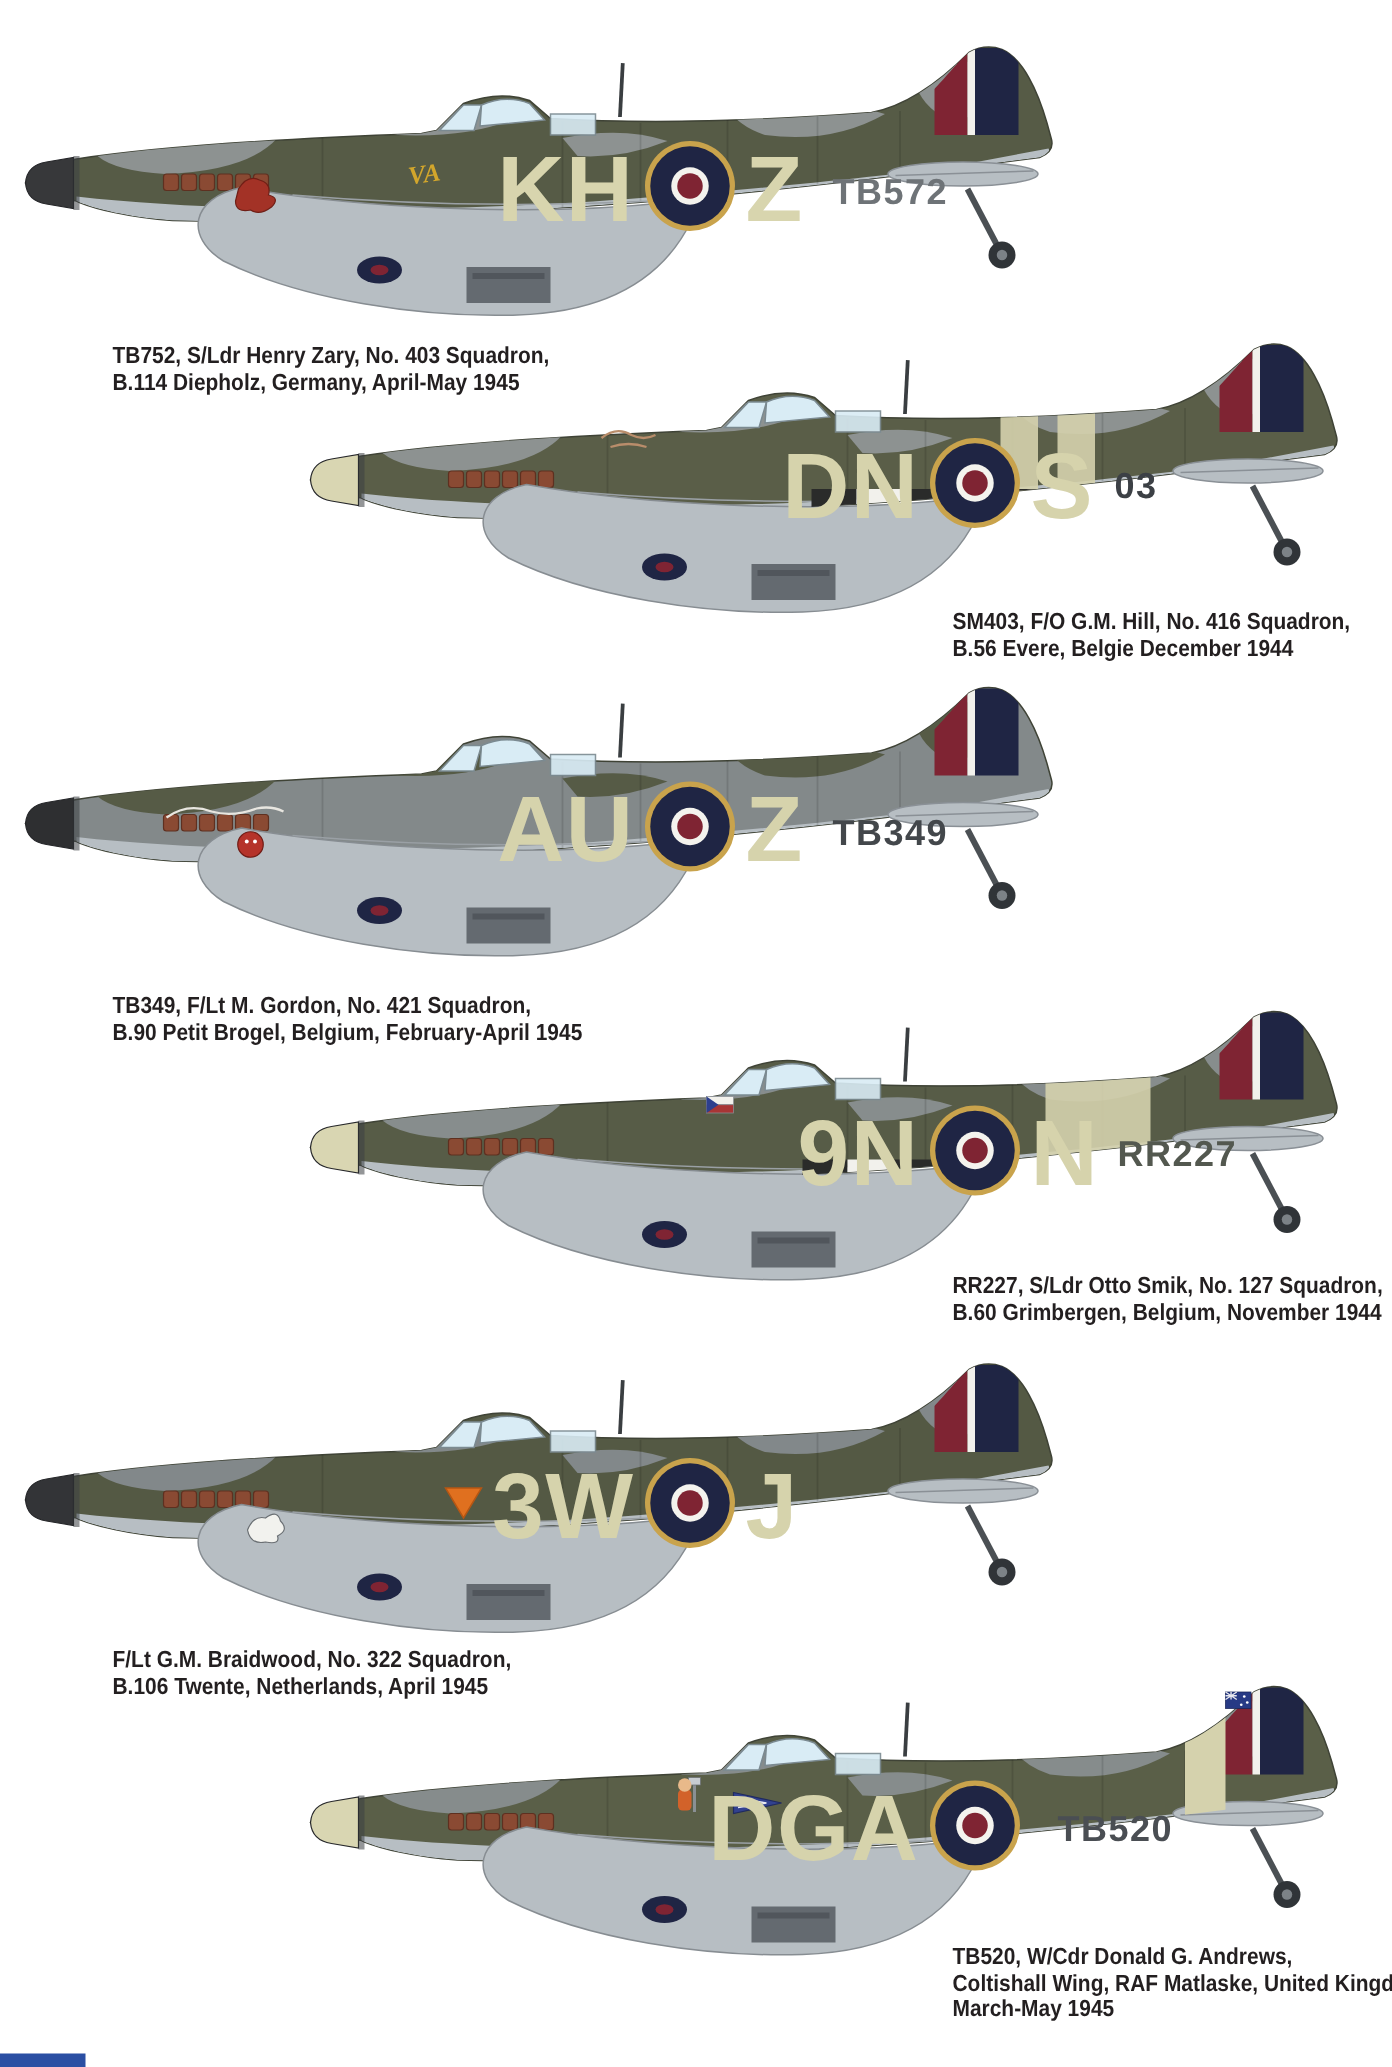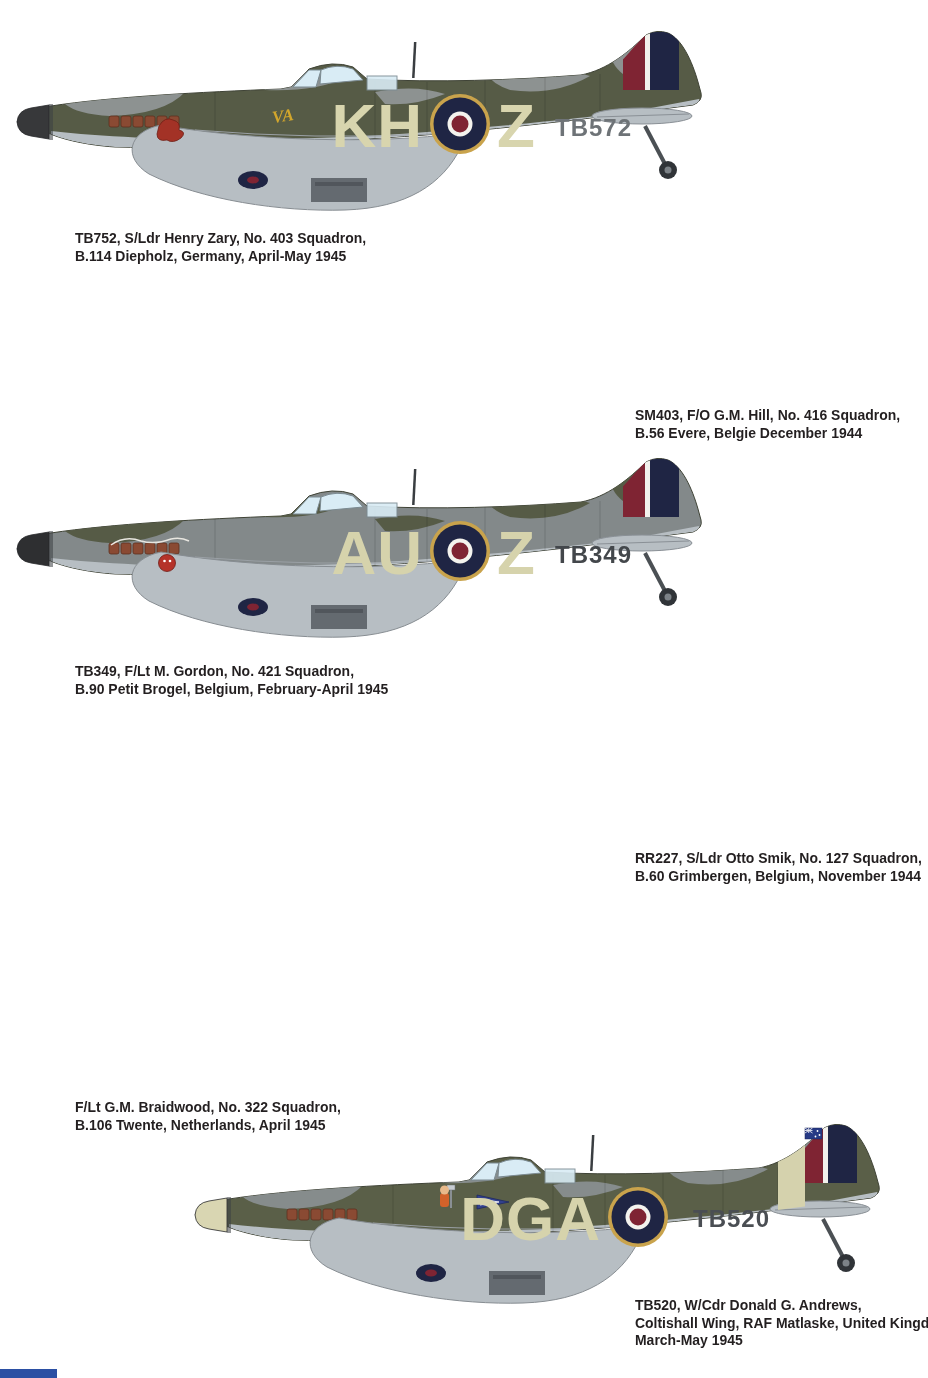--- a/index.html
+++ b/index.html
@@ -12,21 +12,21 @@
     --sky_band:#d5d2ad;--stripe_black:#2a2b2a;--stripe_white:#f2f1ec;
     --canopy:#d9ecf5;--exhaust:#8a4a33;
   }
   .plane-block{position:absolute;left:0;top:0;width:928px;height:1378px;pointer-events:none;}
   .plane-wrap{position:absolute;width:710px;height:195px;}
   .pb-0 .plane-wrap{left:15px;top:30px}
   .pb-1 .plane-wrap{left:205px;top:228px}
   .pb-2 .plane-wrap{left:15px;top:457px}
   .pb-3 .plane-wrap{left:205px;top:673px}
   .pb-4 .plane-wrap{left:15px;top:908px}
-  .pb-5 .plane-wrap{left:193px;top:1123px}
+  .pb-5 .plane-wrap{left:205px;top:1123px}
   .caption{
     position:absolute;color:#231f20;font-weight:700;font-size:15.5px;line-height:17.5px;
     transform:scaleX(.9);transform-origin:left top;white-space:nowrap;letter-spacing:0;
   }
   .pb-0 .caption{left:75px;top:229px}
   .pb-1 .caption{left:635px;top:406px}
   .pb-2 .caption{left:75px;top:662px}
   .pb-3 .caption{left:635px;top:849px}
   .pb-4 .caption{left:75px;top:1098px}
   .pb-5 .caption{left:635px;top:1296px}
@@ -134,20 +134,44 @@
       </svg>
     </div>
     <div class="caption">
       <div>TB752, S/Ldr Henry Zary, No. 403 Squadron,</div>
       <div>B.114 Diepholz, Germany, April-May 1945</div>
       <div></div>
     </div>
   </section>
 
   <section class="plane-block pb-1" style="--camo_primary: #5a5e48; --camo_patch: #8d9291; --belly: #b7bec3; --spinner: #d9d6b2; --codes: #d6d3ac; --serial: #3c4045;">
+    <div class="plane-wrap">
+      <svg class="plane" viewBox="0 0 710 195">
+        <use href="#airframe"></use>
+        <g stroke="#b98d6b" stroke-width="1.5" fill="none">
+          <path d="M 196 64 q 10 -8 20 -2 q 8 4 16 0"></path>
+          <path d="M 202 70 q 12 -4 24 0"></path>
+        </g>
+        <g clip-path="url(#fuseclip)" opacity="0.9">
+          <rect x="462" y="28" width="25" height="84" fill="var(--sky_band)"></rect>
+          <rect x="500" y="26" width="25" height="84" fill="var(--sky_band)"></rect>
+        </g>
+        <g clip-path="url(#fuseclip)">
+          <rect x="336" y="98" width="30" height="64" fill="var(--stripe_black)"></rect>
+          <rect x="366" y="98" width="30" height="64" fill="var(--stripe_white)"></rect>
+          <rect x="396" y="98" width="30" height="64" fill="var(--stripe_black)"></rect>
+          <rect x="426" y="98" width="30" height="64" fill="var(--stripe_white)"></rect>
+          <rect x="456" y="98" width="30" height="64" fill="var(--stripe_black)"></rect>
+        </g>
+        <use href="#roundel" x="445" y="94"></use>
+        <text class="codes-text" x="408" y="117" text-anchor="end">DN</text>
+        <text class="codes-text" x="482" y="117">S</text>
+        <text class="serial-text" x="538" y="104">03</text>
+      </svg>
+    </div>
     <div class="caption">
       <div>SM403, F/O G.M. Hill, No. 416 Squadron,</div>
       <div>B.56 Evere, Belgie December 1944</div>
       <div></div>
     </div>
   </section>
 
   <section class="plane-block pb-2" style="--camo_primary: #83898a; --camo_patch: #565b46; --belly: #b7bec3; --spinner: #2e2f31; --codes: #d6d3ac; --serial: #43474b;">
     <div class="plane-wrap">
       <svg class="plane" viewBox="0 0 710 195">
@@ -165,28 +189,63 @@
       </svg>
     </div>
     <div class="caption">
       <div>TB349, F/Lt M. Gordon, No. 421 Squadron,</div>
       <div>B.90 Petit Brogel, Belgium, February-April 1945</div>
       <div></div>
     </div>
   </section>
 
   <section class="plane-block pb-3" style="--camo_primary: #575c47; --camo_patch: #878d8d; --belly: #b7bec3; --spinner: #d9d6b2; --codes: #d6d3ac; --serial: #53584f;">
+    <div class="plane-wrap">
+      <svg class="plane" viewBox="0 0 710 195">
+        <use href="#airframe"></use>
+        <g>
+          <rect x="266" y="58" width="18" height="5.5" fill="#f2f1ec" stroke="#8a9096" stroke-width="0.5"></rect>
+          <rect x="266" y="63.5" width="18" height="5.5" fill="#a83535" stroke="#8a9096" stroke-width="0.5"></rect>
+          <path d="M 266 58 l 8 5.5 l -8 5.5 z" fill="#2d3f8e"></path>
+        </g>
+        <g clip-path="url(#fuseclip)" opacity="0.9">
+          <rect x="492" y="26" width="70" height="86" fill="var(--sky_band)"></rect>
+        </g>
+        <g clip-path="url(#fuseclip)">
+          <rect x="330" y="100" width="30" height="62" fill="var(--stripe_black)"></rect>
+          <rect x="360" y="100" width="30" height="62" fill="var(--stripe_white)"></rect>
+          <rect x="390" y="100" width="30" height="62" fill="var(--stripe_black)"></rect>
+          <rect x="420" y="100" width="30" height="62" fill="var(--stripe_white)"></rect>
+          <rect x="450" y="100" width="30" height="62" fill="var(--stripe_black)"></rect>
+        </g>
+        <use href="#roundel" x="445" y="94"></use>
+        <text class="codes-text" x="408" y="117" text-anchor="end">9N</text>
+        <text class="codes-text" x="482" y="117">N</text>
+        <text class="serial-text" x="540" y="104">RR227</text>
+      </svg>
+    </div>
     <div class="caption">
       <div>RR227, S/Ldr Otto Smik, No. 127 Squadron,</div>
       <div>B.60 Grimbergen, Belgium, November 1944</div>
       <div></div>
     </div>
   </section>
 
   <section class="plane-block pb-4" style="--camo_primary: #545944; --camo_patch: #82888a; --belly: #b7bec3; --spinner: #333437; --codes: #d6d3ac; --serial: #6e7377;">
+    <div class="plane-wrap">
+      <svg class="plane" viewBox="0 0 710 195">
+        <use href="#airframe"></use>
+        <path d="M 282 84 L 306 84 L 294 104 Z" fill="#e0701f" stroke="#b55613" stroke-width="1"></path>
+        <path d="M 150 112 q 4 -10 12 -8 q 8 -6 10 2 q 6 6 -2 10 q 2 6 -8 4 q -10 2 -12 -8 z" fill="#f2f2ee" stroke="#6a6f73" stroke-width="0.8"></path>
+        <use href="#roundel" x="445" y="94"></use>
+        <text class="codes-text" x="408" y="117" text-anchor="end">3W</text>
+        <text class="codes-text" x="482" y="117">J</text>
+        <text class="serial-text" x="540" y="106"></text>
+      </svg>
+    </div>
     <div class="caption">
       <div>F/Lt G.M. Braidwood, No. 322 Squadron,</div>
       <div>B.106 Twente, Netherlands, April 1945</div>
       <div></div>
     </div>
   </section>
 
   <section class="plane-block pb-5" style="--camo_primary: #5a5f48; --camo_patch: #868c8c; --belly: #b7bec3; --spinner: #d9d6b2; --codes: #d6d3ac; --serial: #4a4e53;">
     <div class="plane-wrap">
       <svg class="plane" viewBox="0 0 710 195">

